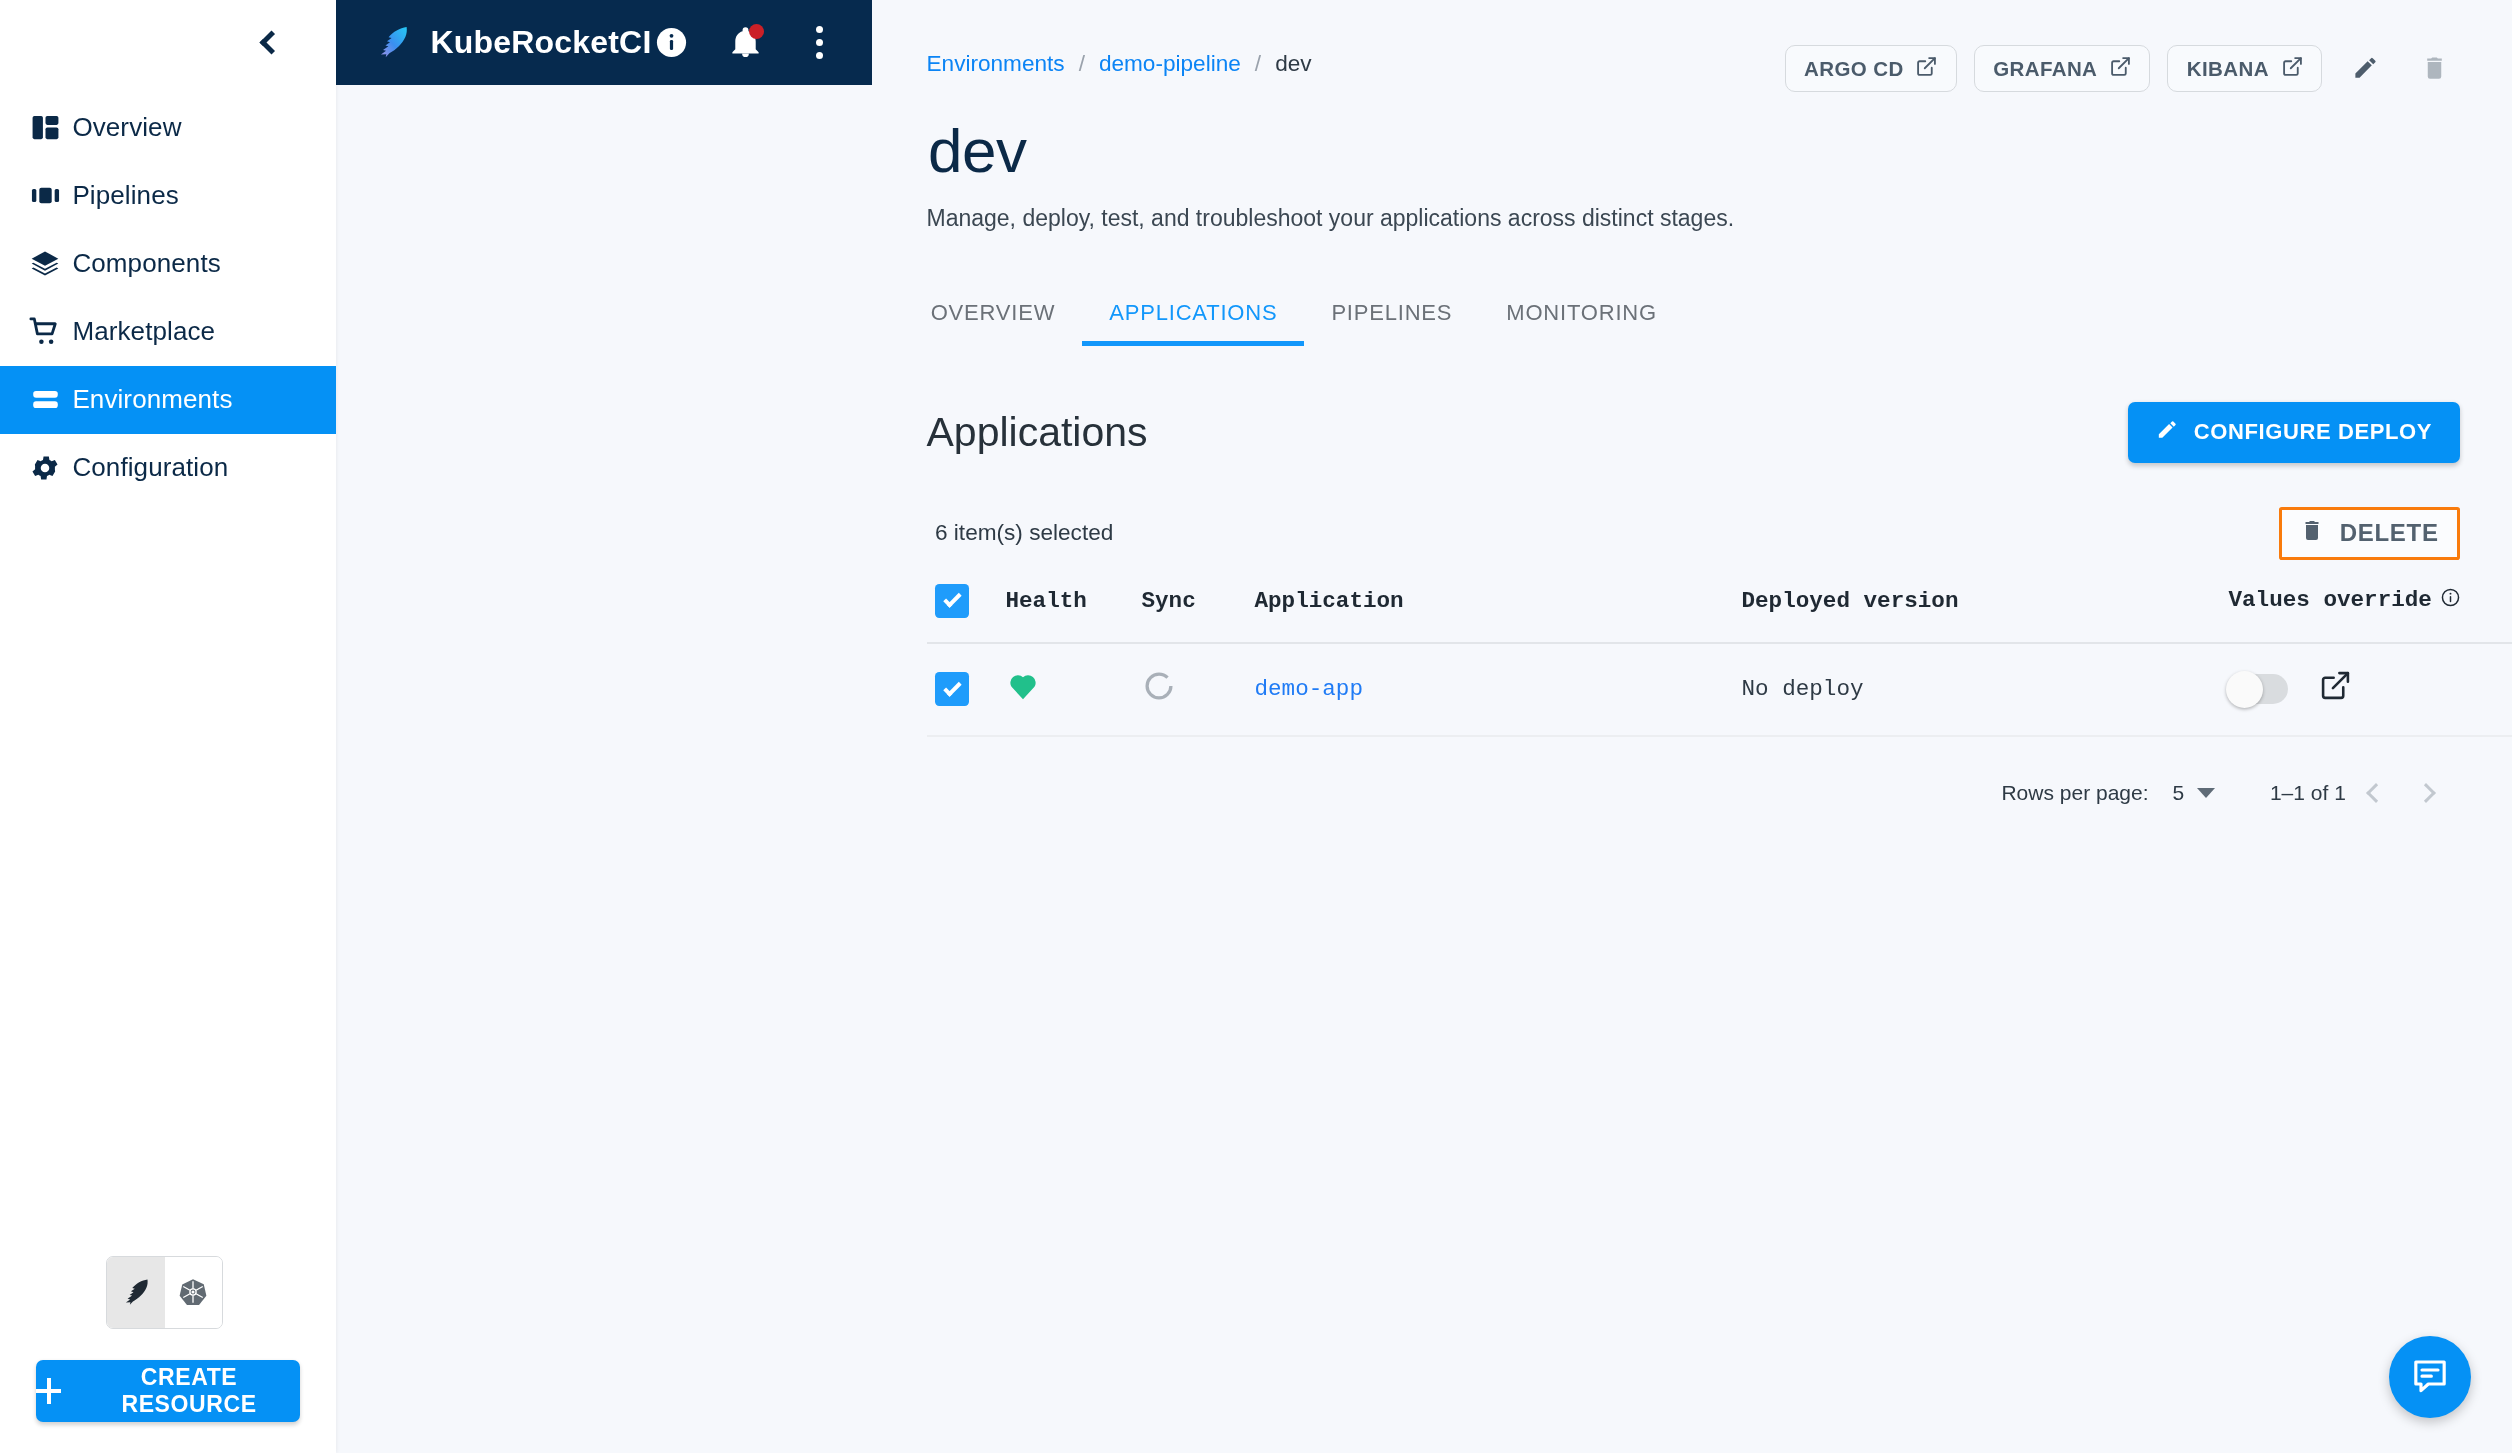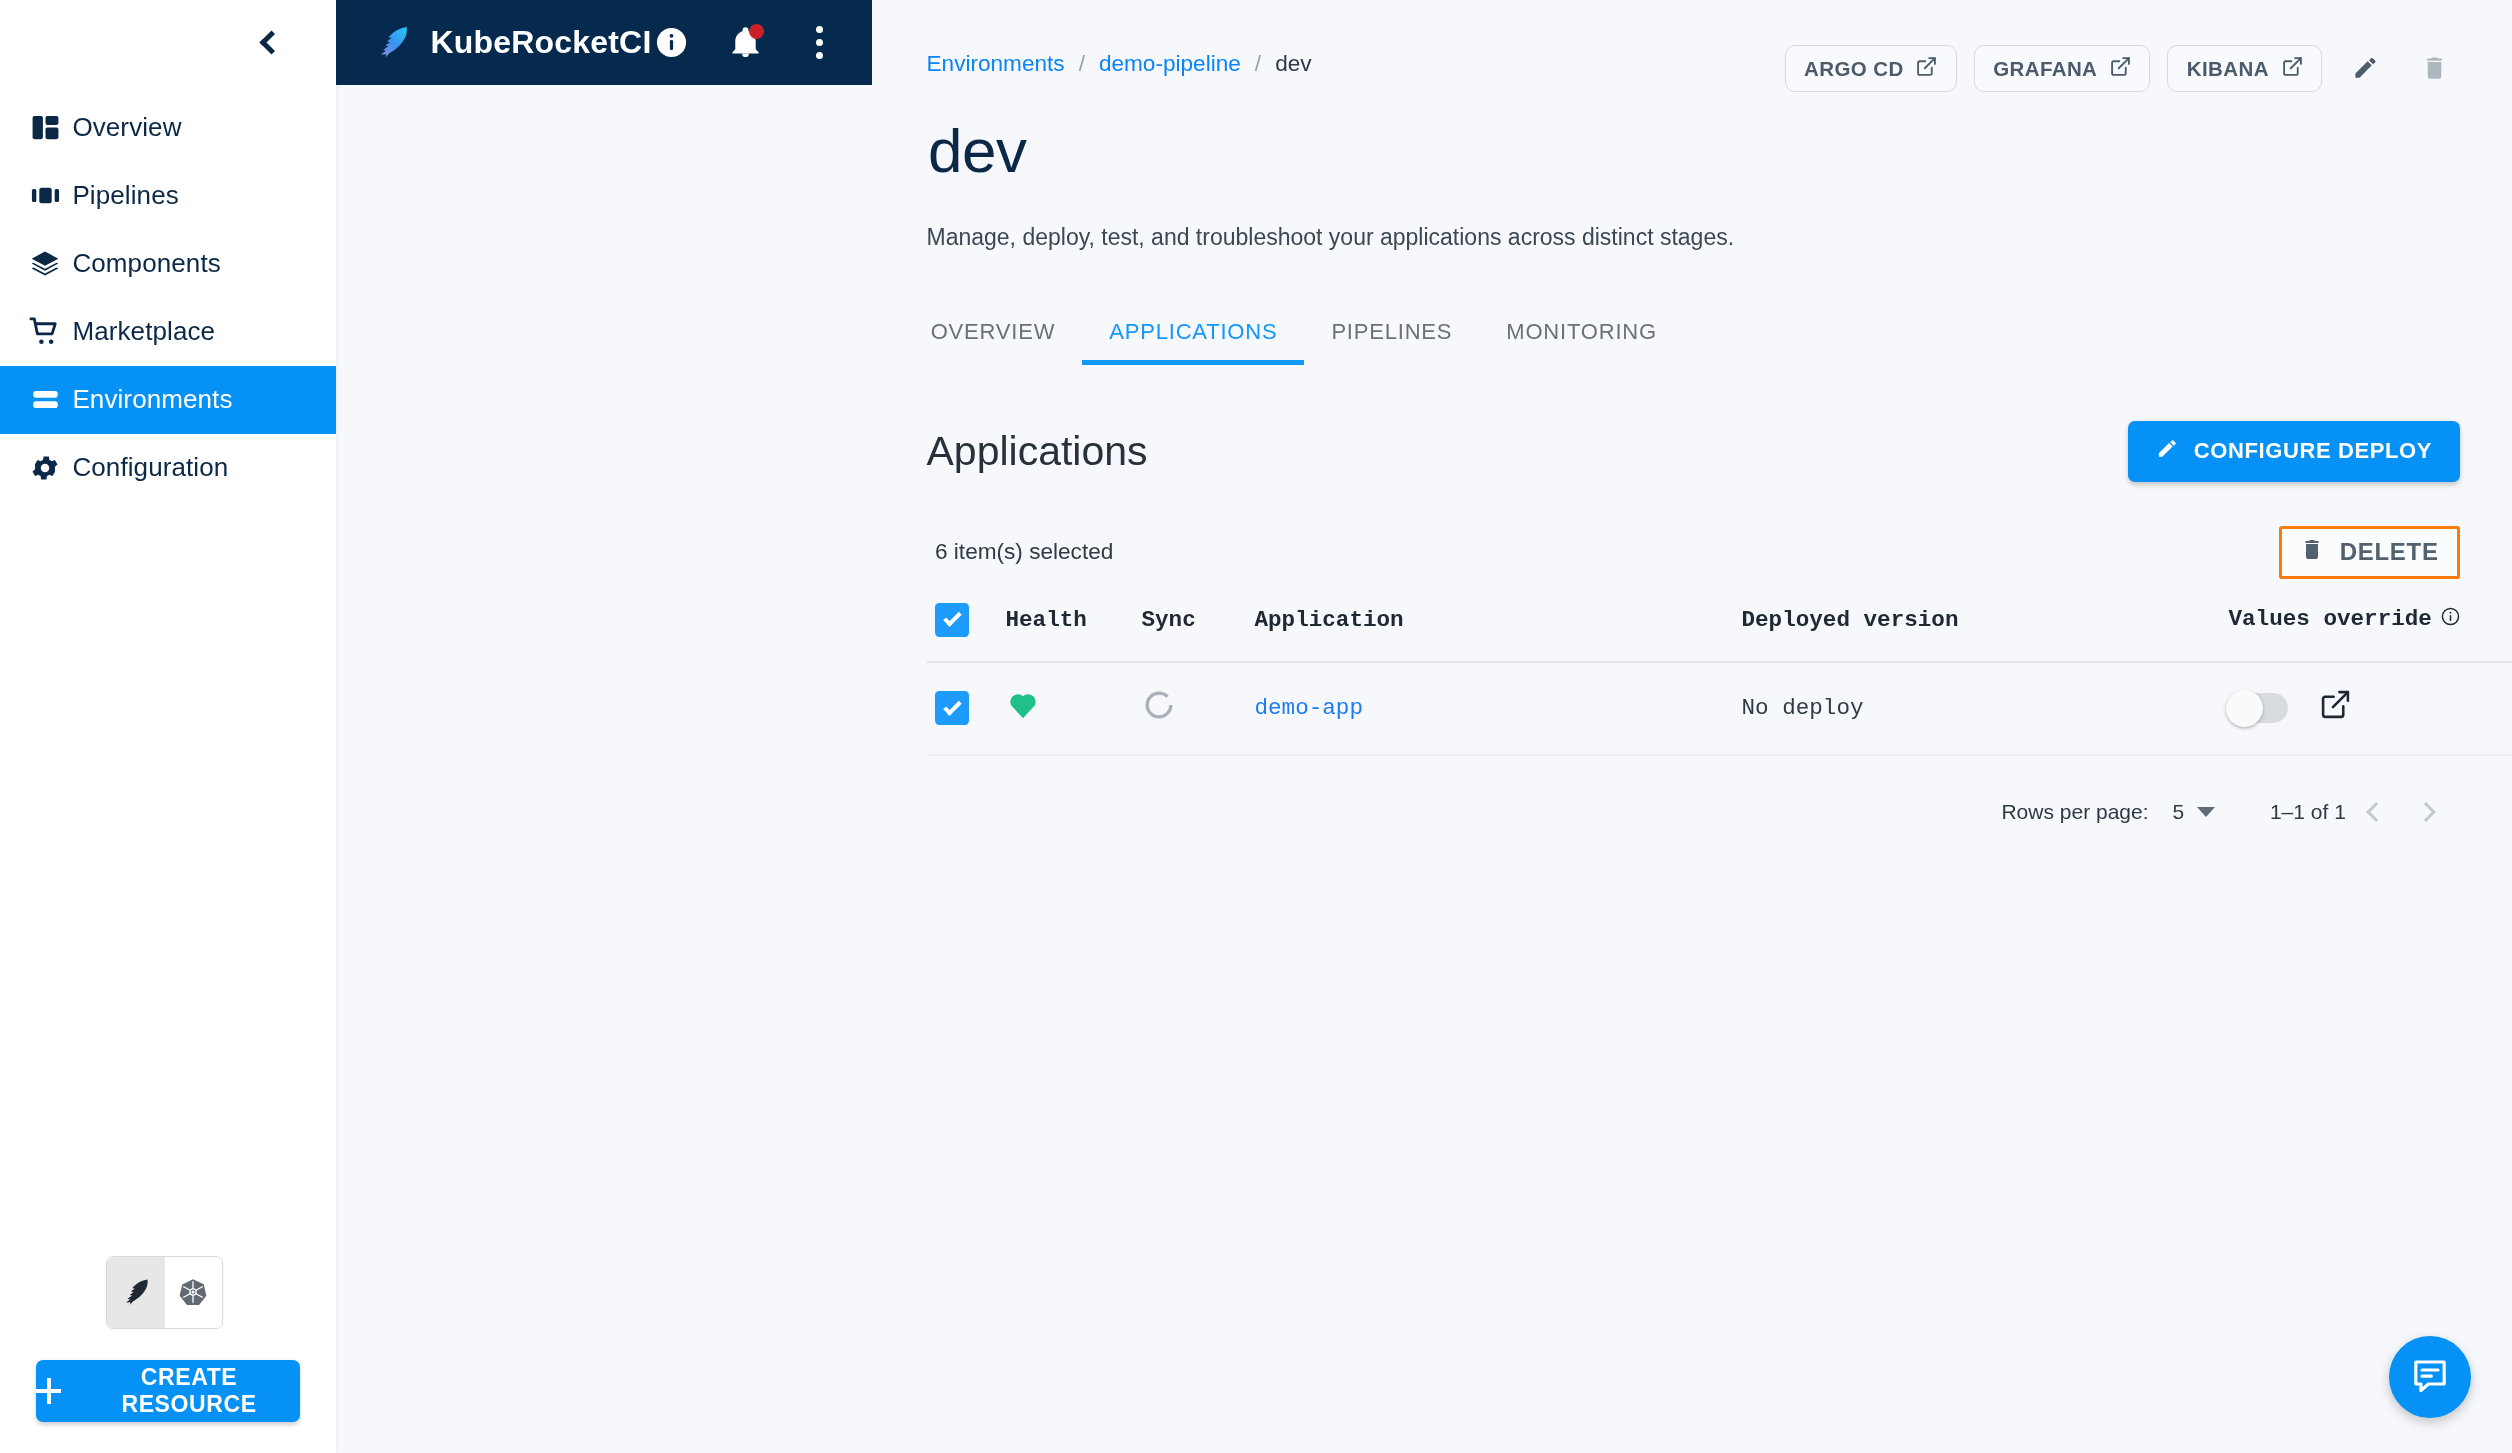--- a/index.html
+++ b/index.html
@@ -113,21 +113,21 @@
   .crumb-current { color: #2e3a45; }
   .crumb-actions { margin-left: auto; display: flex; align-items: center; gap: 17px; margin-top: -8.5px; }
   .pill {
     height: 47px; padding: 0 18.4px; border: 1.4px solid #d6dade; border-radius: 10px;
     background: #f8fafd; color: #4b5b6b; font-size: 20.5px; font-weight: 700; letter-spacing: 0.4px;
     display: flex; align-items: center; gap: 12.7px; cursor: pointer;
   }
   .icon-btn { width: 52px; height: 52px; display:flex; align-items:center; justify-content:center; cursor: pointer; border-radius: 50%; }
 
   .page-title { font-size: 62px; font-weight: 400; color: #0b2947; margin: 20px 0 0 1.4px; letter-spacing: -0.4px; }
-  .page-sub { font-size: 23px; color: #3b4752; margin-top: 38px; }
+  .page-sub { font-size: 23px; color: #3b4752; margin-top: 19px; }
 
   .tabs { display: flex; gap: 0; margin-top: 68px; position: relative; }
   .tab {
     padding: 0 27px 20px 27px; font-size: 22px; letter-spacing: 0.8px;
     color: #6b7178; font-weight: 400; cursor: pointer; position: relative;
   }
   .tab:first-child { padding-left: 4.2px; }
   .tab.active { color: #1297fb; }
   .tab.active:after {
     content: ""; position: absolute; left: 0; right: 0; bottom: 0;

